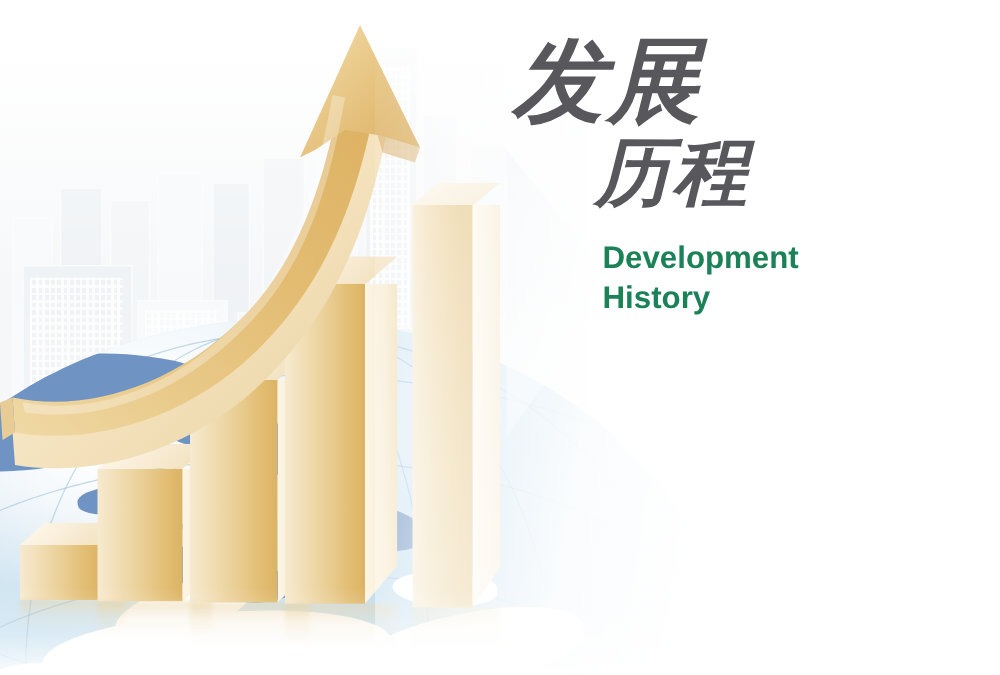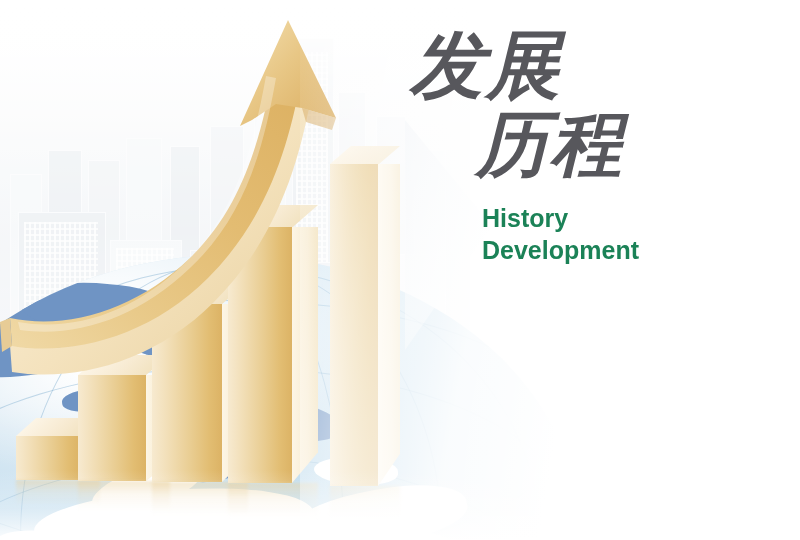--- a/index.html
+++ b/index.html
@@ -91,21 +91,21 @@
   .cjk{
     color:#57575c;
     font-family:"DejaVu Serif","Liberation Serif",serif;
     font-weight:700;
     font-style:italic;
     letter-spacing:2px;
     line-height:1;
     text-shadow:0 1px 0 rgba(255,255,255,.8);
   }
   #cjk1{font-size:74px;margin-left:6px;}
-  #cjk2{font-size:72px;margin-left:72px;margin-top:6px;}
+  #cjk2{font-size:60px;margin-left:72px;margin-top:6px;}
   #en{
     margin-top:22px;margin-left:78px;
     color:#1b8257;font-size:25px;font-weight:700;line-height:1.28;
   }
 </style>
 </head>
 <body>
 
 <div id="stage">
 
@@ -241,18 +241,18 @@
   </svg>
 
   <div id="chevron"></div>
   <div id="rightfade"></div>
   <div id="bottomfade"></div>
 
   <div id="titleblock">
     <div id="cjk1" class="cjk">发展</div>
     <div id="cjk2" class="cjk">历程</div>
     <div id="en">
+      <div>Development</div>
       <div>History</div>
-      <div>Development</div>
     </div>
   </div>
 
 </div>
 
 </body></html>

